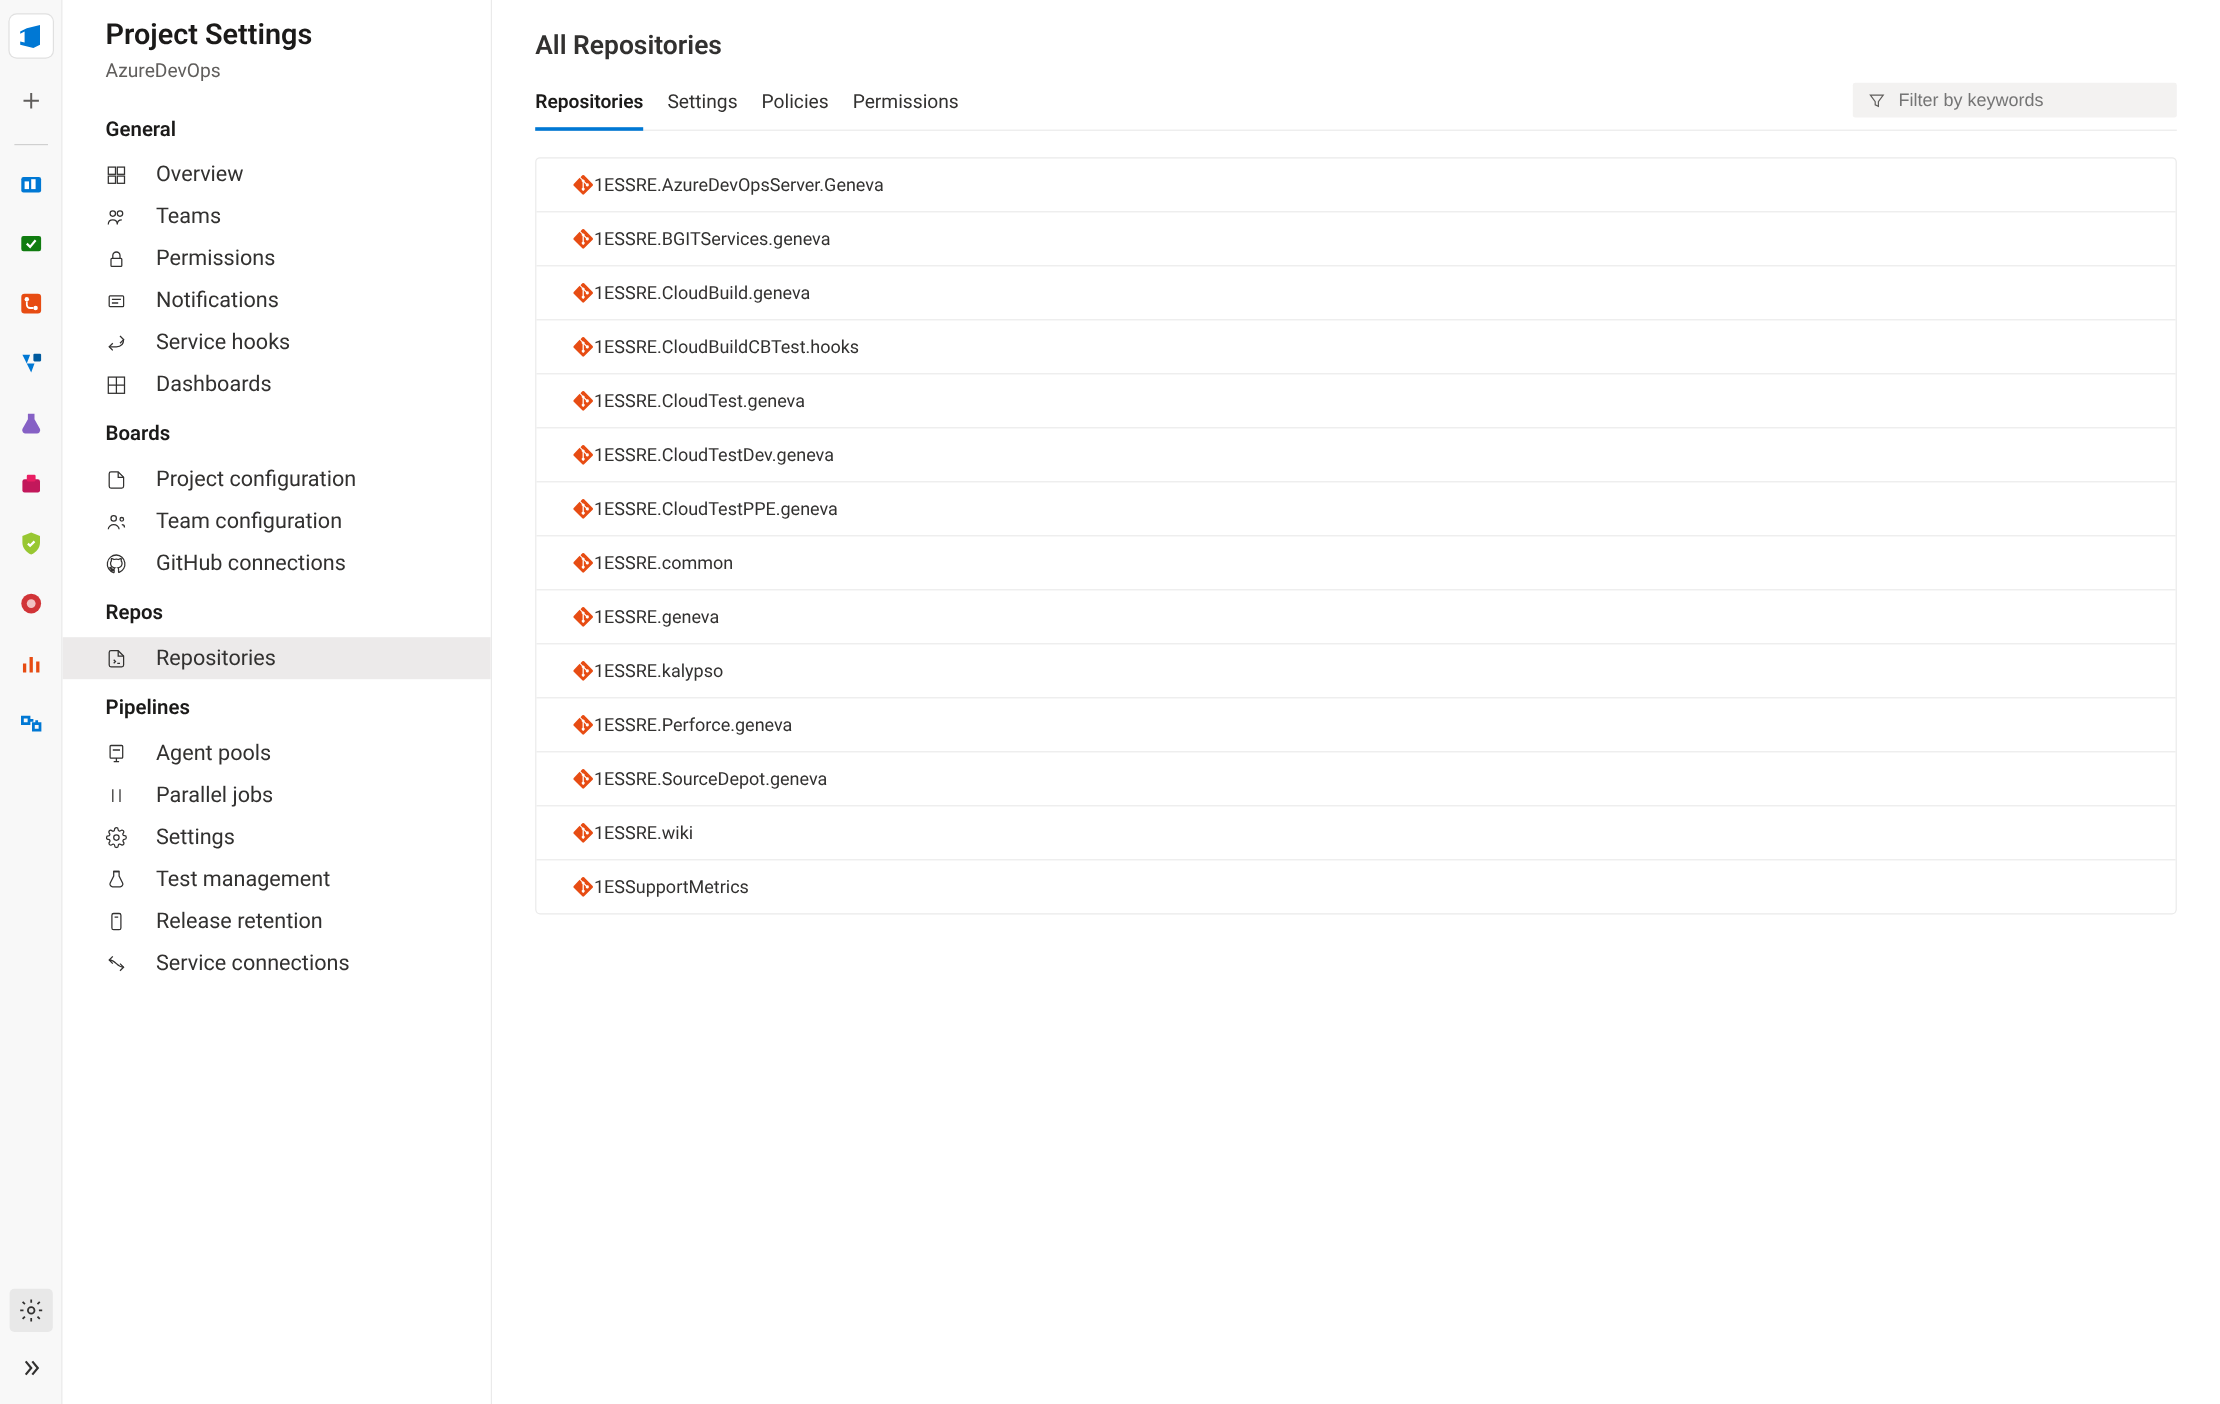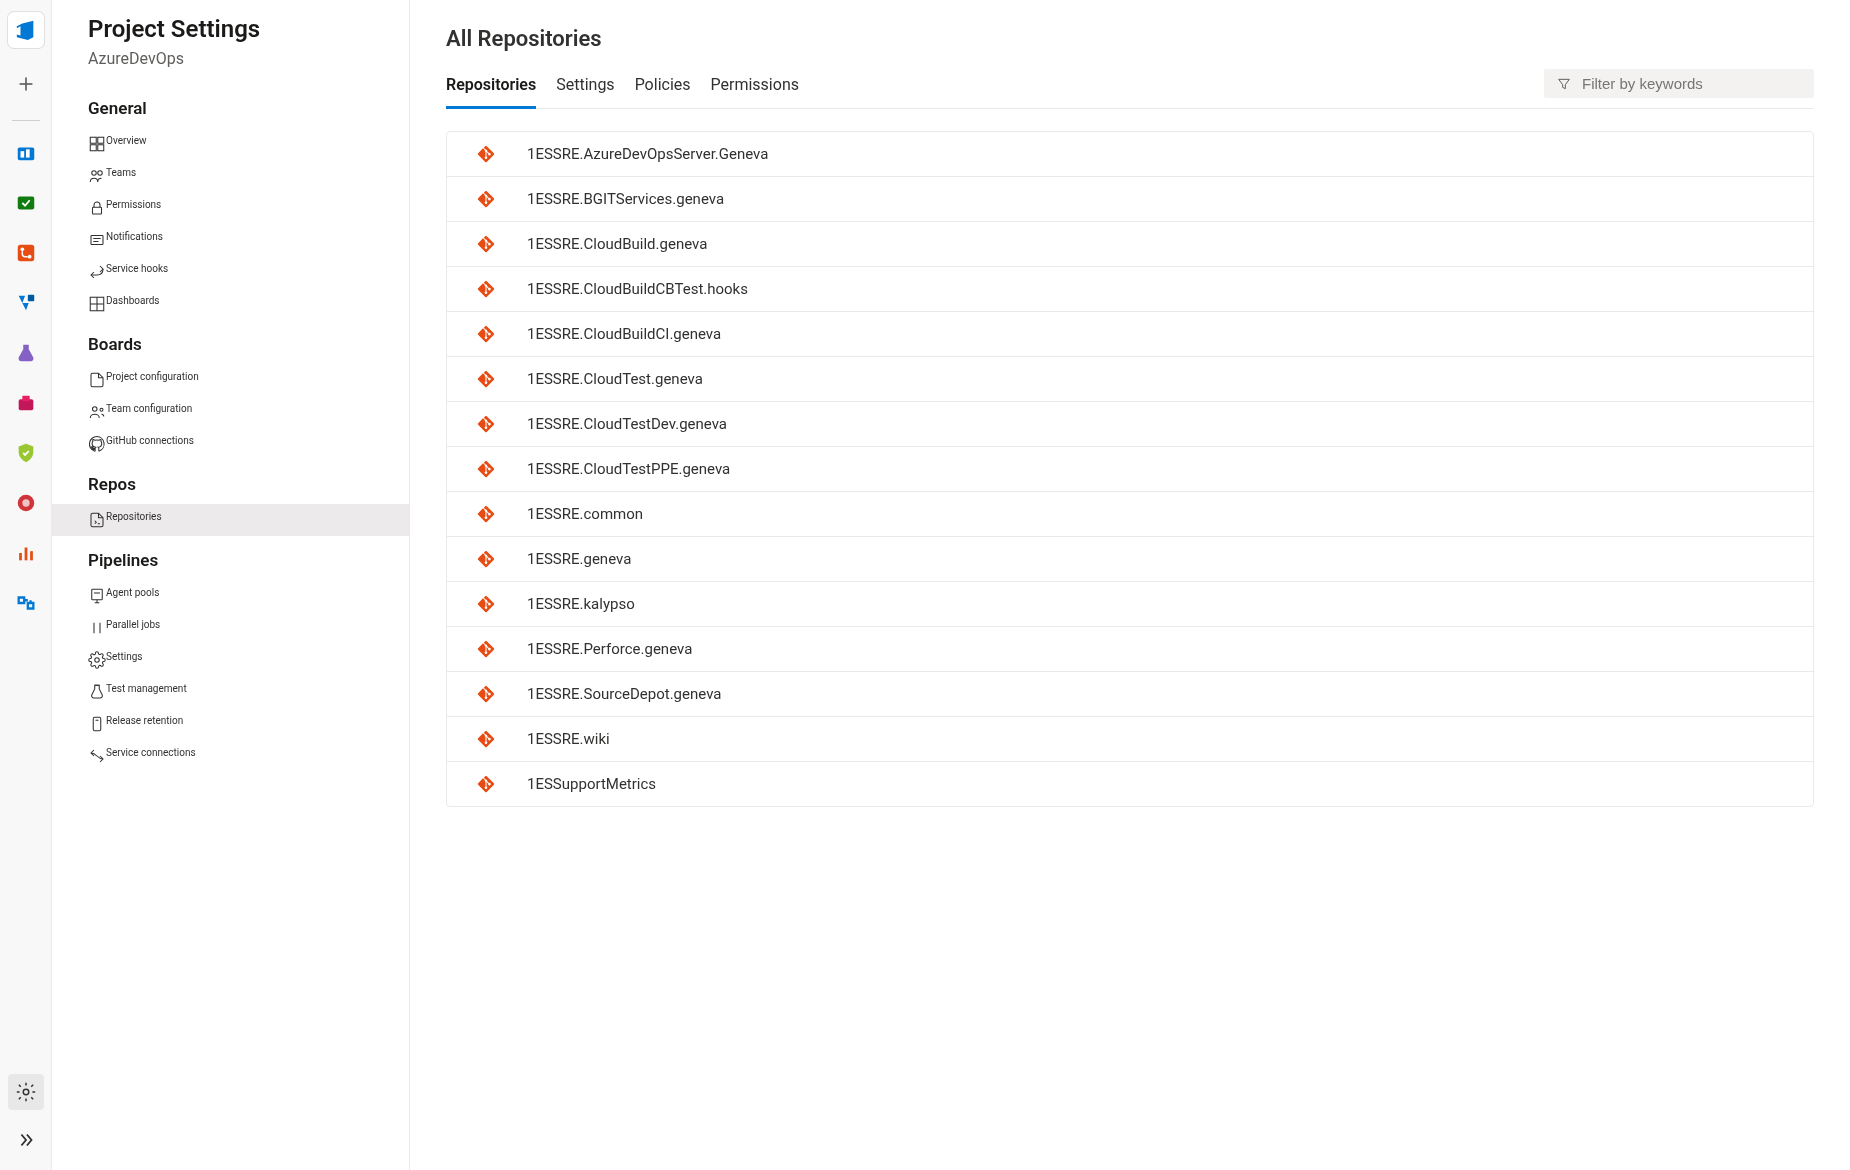--- a/index.html
+++ b/index.html
@@ -72,25 +72,26 @@
     color: #605e5c;
   }
   .section-heading {
     font-size: 17px;
     font-weight: 600;
     color: #1b1a19;
     padding: 14px 36px 10px;
   }
   .nav-item {
     display: flex;
+    align-items: center;
     padding: 7px 36px;
     cursor: pointer;
-    font-size: 10px;
+    font-size: 18px;
     color: #323130;
-    gap: 0;
+    gap: 24px;
   }
   .nav-item.active { background: #eceaea; }
   .nav-icon {
     width: 18px;
     height: 18px;
     display: flex;
     align-items: center;
     justify-content: center;
     color: #323130;
   }
@@ -154,21 +155,21 @@
   .repo-list {
     border: 1px solid #eaeaea;
     border-radius: 4px;
   }
   .repo-row {
     display: flex;
     align-items: center;
     padding: 13px 30px;
     border-bottom: 1px solid #eaeaea;
     cursor: pointer;
-    gap: 32px;
+    gap: 0;
     font-size: 15px;
   }
   .repo-row:last-child { border-bottom: none; align-items: center; }
   .git-icon {
     width: 18px;
     height: 18px;
     flex-shrink: 0;
   }
 </style>
 </head>
@@ -468,26 +469,20 @@
       <div class="repo-row">
         <svg class="git-icon" viewBox="0 0 24 24">
           <path fill="#e74c13" d="M22.5 11L13 1.5a1.4 1.4 0 00-2 0L9 3.6l2.5 2.5a1.7 1.7 0 012.1 2.1l2.4 2.4a1.7 1.7 0 11-1 1l-2.3-2.3v6a1.7 1.7 0 11-1.4 0V8.9a1.7 1.7 0 01-.9-2.2L8 4.3 1.5 11a1.4 1.4 0 000 2L11 22.5a1.4 1.4 0 002 0L22.5 13a1.4 1.4 0 000-2z"></path>
         </svg>
         <span>1ESSRE.CloudBuildCBTest.hooks</span>
       </div>
       <div class="repo-row">
         <svg class="git-icon" viewBox="0 0 24 24">
           <path fill="#e74c13" d="M22.5 11L13 1.5a1.4 1.4 0 00-2 0L9 3.6l2.5 2.5a1.7 1.7 0 012.1 2.1l2.4 2.4a1.7 1.7 0 11-1 1l-2.3-2.3v6a1.7 1.7 0 11-1.4 0V8.9a1.7 1.7 0 01-.9-2.2L8 4.3 1.5 11a1.4 1.4 0 000 2L11 22.5a1.4 1.4 0 002 0L22.5 13a1.4 1.4 0 000-2z"></path>
         </svg>
-        <span>1ESSRE.CloudBuildCI.geneva</span>
-      </div>
-      <div class="repo-row">
-        <svg class="git-icon" viewBox="0 0 24 24">
-          <path fill="#e74c13" d="M22.5 11L13 1.5a1.4 1.4 0 00-2 0L9 3.6l2.5 2.5a1.7 1.7 0 012.1 2.1l2.4 2.4a1.7 1.7 0 11-1 1l-2.3-2.3v6a1.7 1.7 0 11-1.4 0V8.9a1.7 1.7 0 01-.9-2.2L8 4.3 1.5 11a1.4 1.4 0 000 2L11 22.5a1.4 1.4 0 002 0L22.5 13a1.4 1.4 0 000-2z"></path>
-        </svg>
         <span>1ESSRE.CloudTest.geneva</span>
       </div>
       <div class="repo-row">
         <svg class="git-icon" viewBox="0 0 24 24">
           <path fill="#e74c13" d="M22.5 11L13 1.5a1.4 1.4 0 00-2 0L9 3.6l2.5 2.5a1.7 1.7 0 012.1 2.1l2.4 2.4a1.7 1.7 0 11-1 1l-2.3-2.3v6a1.7 1.7 0 11-1.4 0V8.9a1.7 1.7 0 01-.9-2.2L8 4.3 1.5 11a1.4 1.4 0 000 2L11 22.5a1.4 1.4 0 002 0L22.5 13a1.4 1.4 0 000-2z"></path>
         </svg>
         <span>1ESSRE.CloudTestDev.geneva</span>
       </div>
       <div class="repo-row">
         <svg class="git-icon" viewBox="0 0 24 24">

